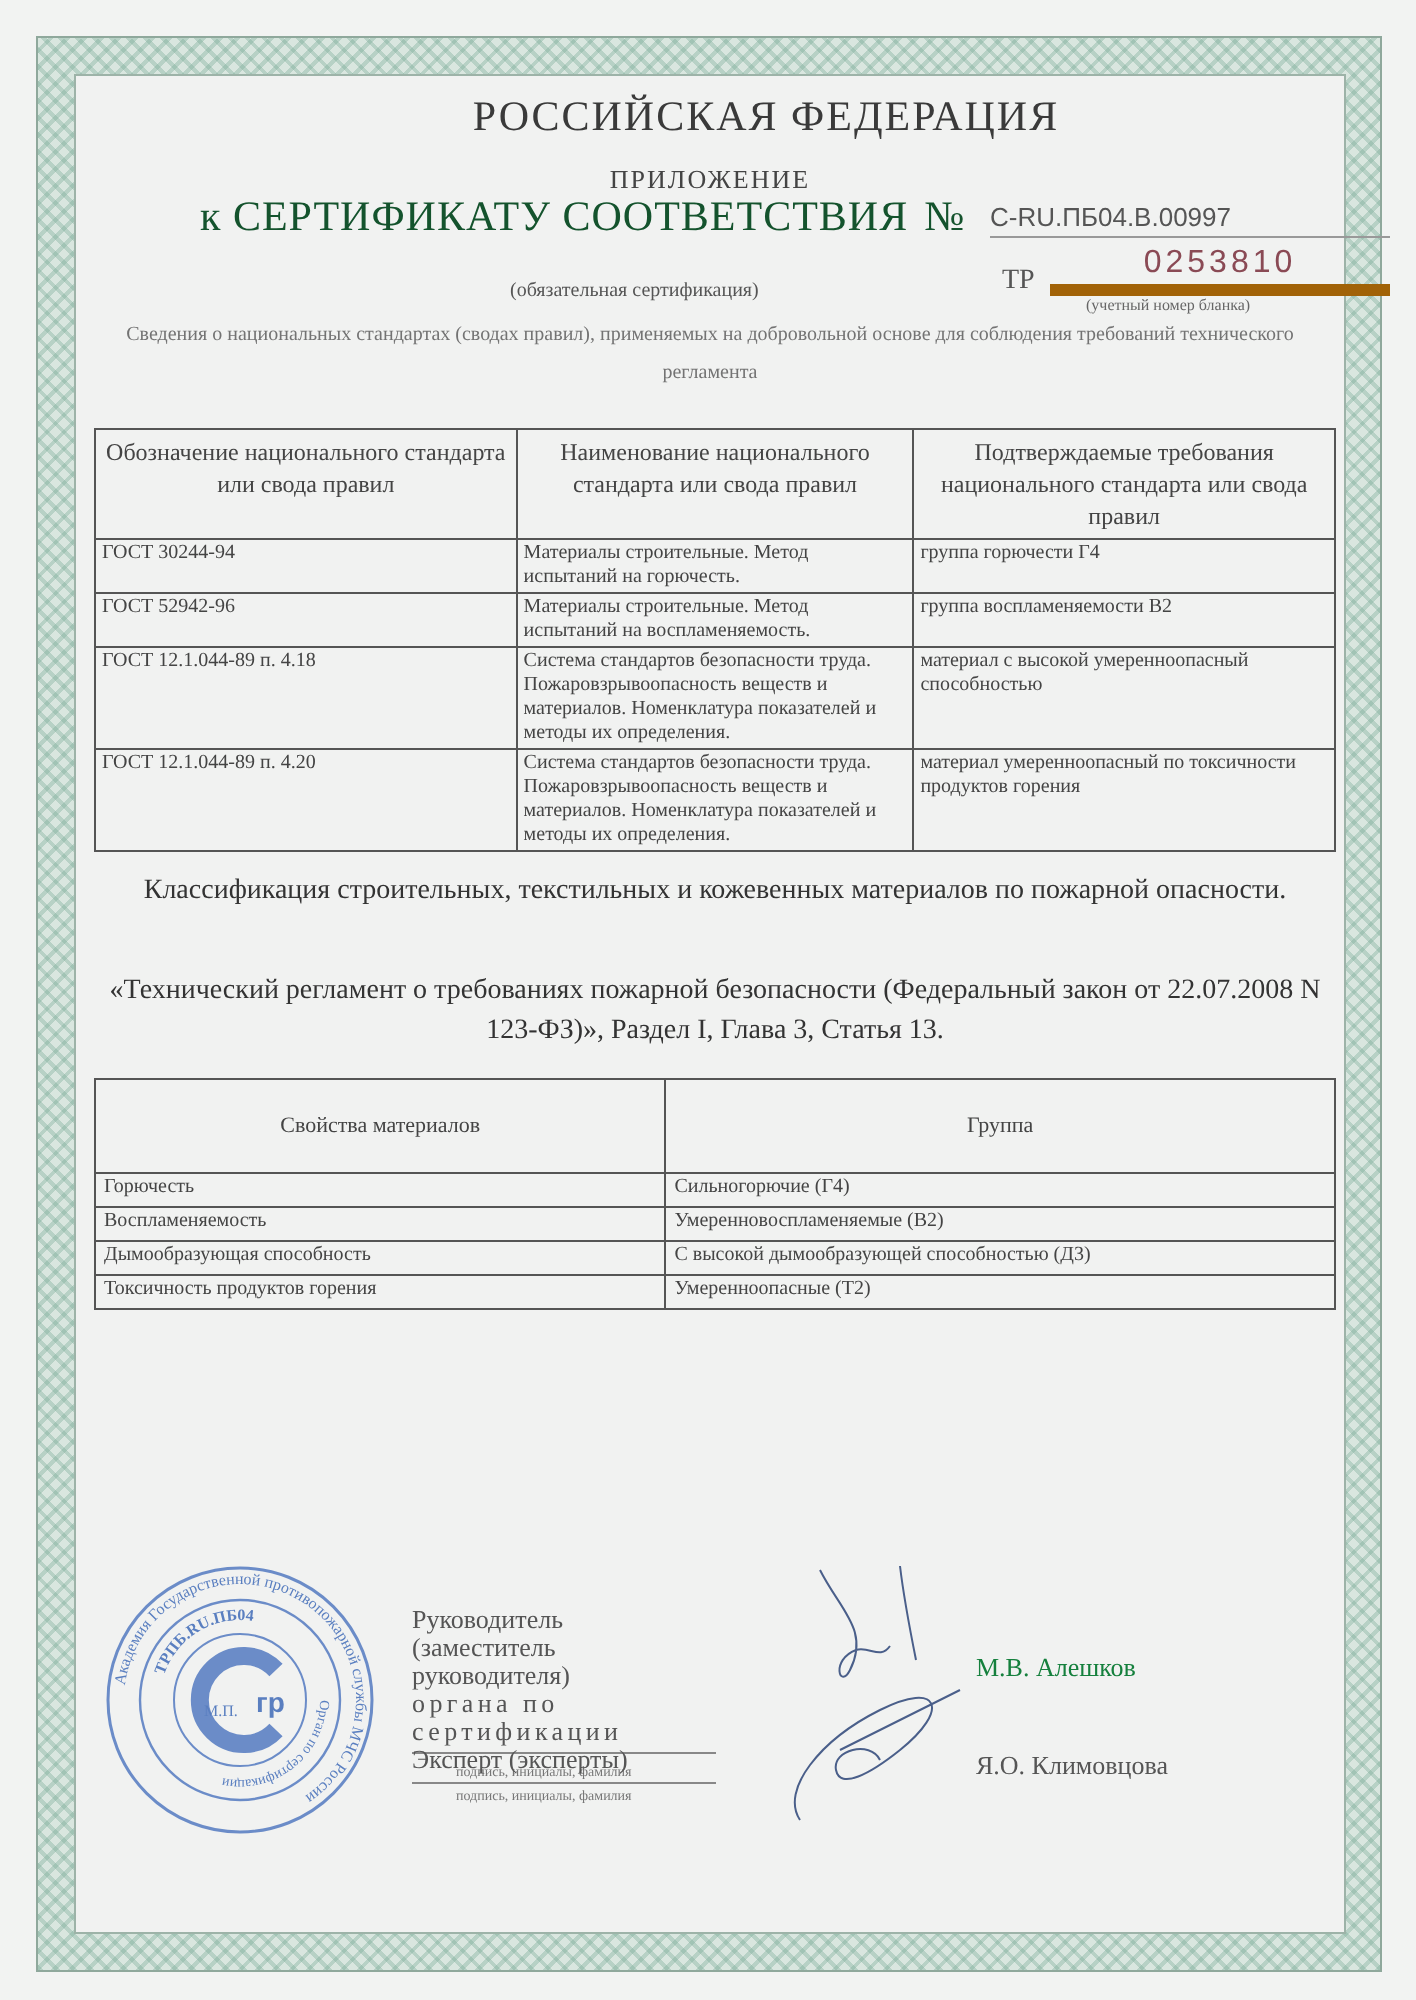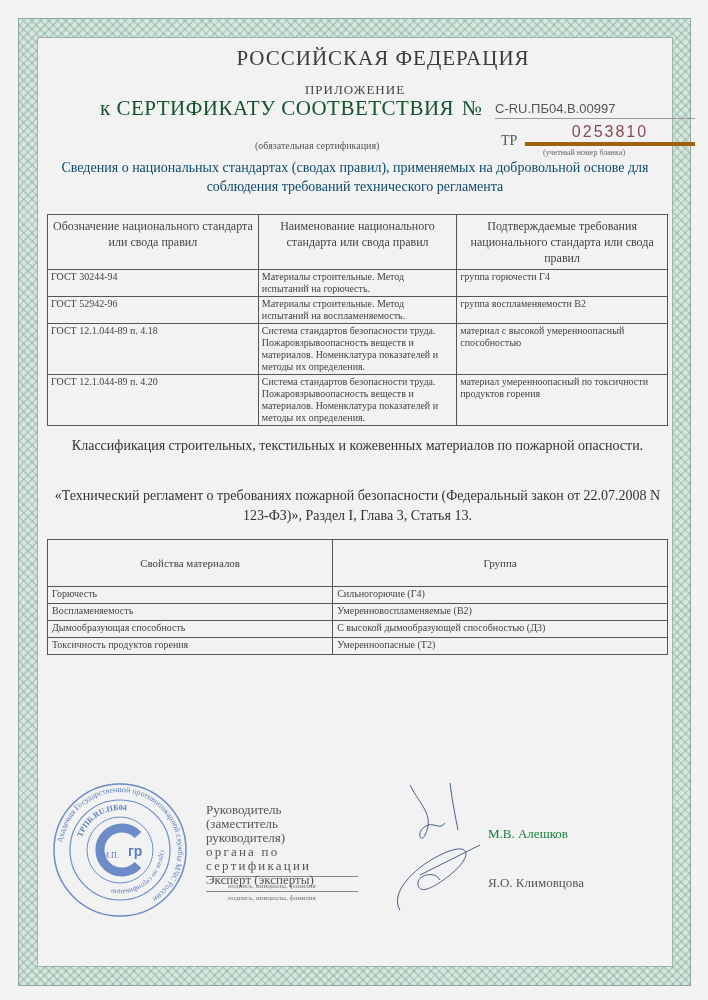--- a/index.html
+++ b/index.html
@@ -26,23 +26,23 @@
   }
   .abs { position: absolute; }
   .center { text-align: center; }
   .t-country { left: 37px; width: 692px; top: 46px; font-size: 21px; letter-spacing: 1px; color: #3a3a3a; }
   .t-app { left: 37px; width: 636px; top: 82px; font-size: 13px; letter-spacing: 1px; color: #444; }
   .t-cert { left: 100px; top: 96px; font-size: 21px; letter-spacing: 0.5px; color: #14532d; }
   .t-cert .no { margin-left: 8px; }
   .cert-num { left: 495px; top: 101px; width: 200px; font-size: 13px; color: #555; border-bottom: 1px solid #999; padding-bottom: 2px; font-family: "Liberation Sans", sans-serif; }
   .t-mandatory { left: 255px; top: 140px; font-size: 10px; color: #555; }
   .tp-label { left: 501px; top: 133px; font-size: 14px; color: #555; }
-  .tp-num { left: 525px; top: 123px; width: 170px; text-align: center; font-size: 16px; letter-spacing: 2px; color: #8a4a55; border-bottom: 4px solid #a16207; padding-bottom: 1px; font-family: "Liberation Sans", sans-serif; }
+  .tp-num { left: 525px; top: 123px; width: 170px; text-align: center; font-size: 16px; letter-spacing: 2px; color: #8a4a55; border-bottom: 6px solid #a16207; padding-bottom: 1px; font-family: "Liberation Sans", sans-serif; }
   .tp-caption { left: 543px; top: 148px; font-size: 8px; color: #666; }
-  .t-intro { left: 50px; width: 610px; top: 158px; font-size: 14px; line-height: 19px; color: #0c4a6e; font-family: Liberation Serif, serif; }
+  .t-intro { left: 50px; width: 610px; top: 158px; font-size: 10px; line-height: 19px; color: #737373; font-family: Liberation Serif, serif; }
   table { border-collapse: collapse; position: absolute; font-size: 10px; color: #444; }
   td, th { border: 1px solid #555; vertical-align: top; padding: 1px 3px; font-weight: normal; line-height: 12px; }
   .tbl1 { left: 47px; top: 214px; width: 621px; }
   .tbl1 th { font-size: 12px; line-height: 16px; text-align: center; padding: 3px 4px; height: 42px; }
   .tbl1 td { height: 24px; }
   .tbl1 td.tall { height: 48px; margin-left: 12px; }
   .t-class { left: 50px; width: 615px; top: 436px; font-size: 14px; line-height: 20px; }
   .t-reg { left: 50px; width: 615px; top: 486px; font-size: 14px; line-height: 20px; }
   .tbl2 { left: 47px; top: 539px; width: 621px; }
   .tbl2 th { font-size: 11px; text-align: center; height: 44px; vertical-align: middle; }

